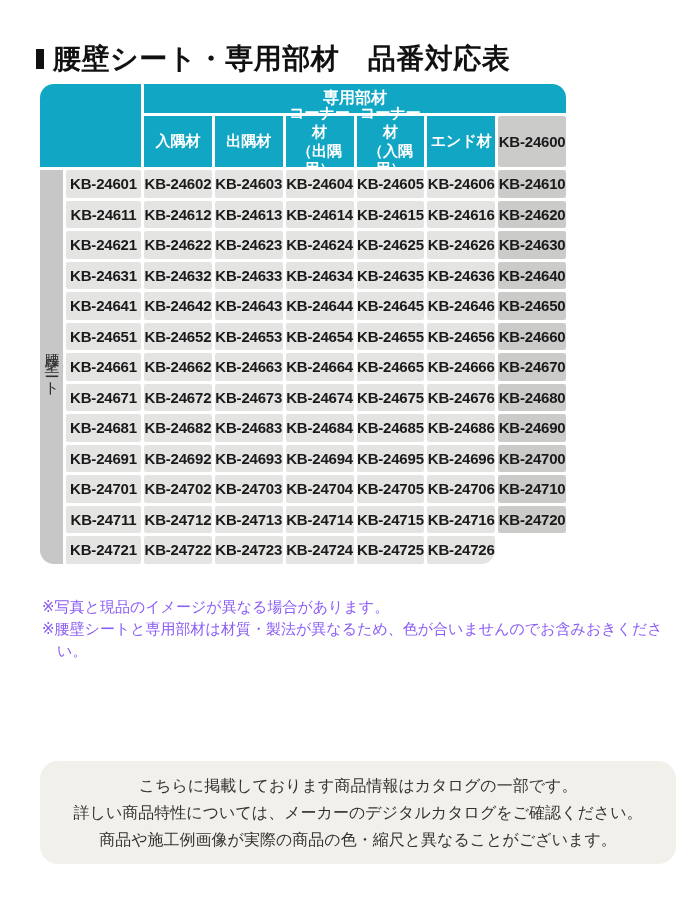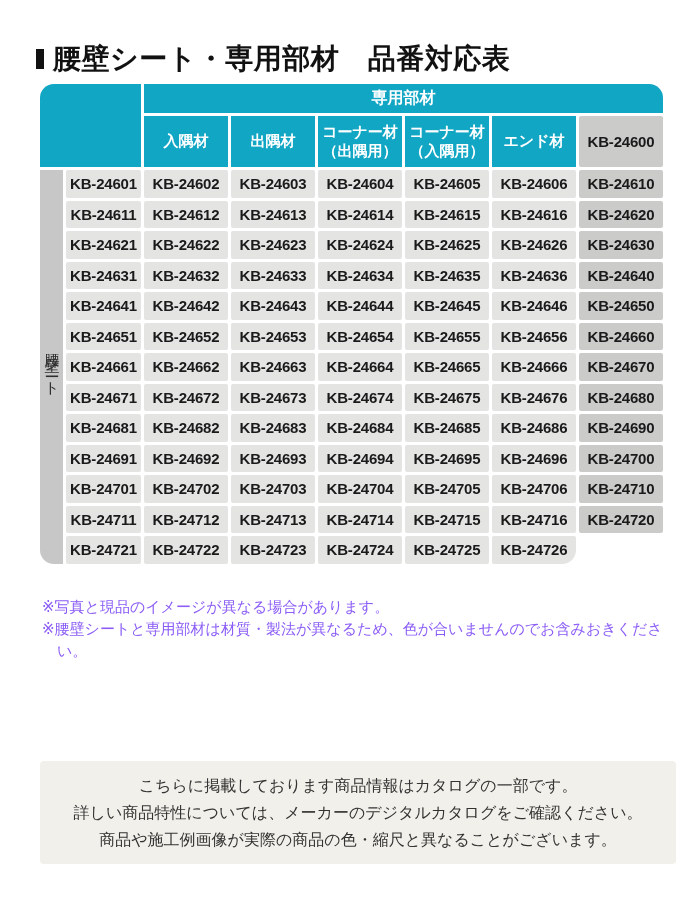--- a/index.html
+++ b/index.html
@@ -24,21 +24,21 @@
     position:absolute;left:36px;top:40px;
     display:flex;align-items:center;
     font-size:28px;font-weight:bold;color:#111;letter-spacing:0.5px;
   }
   .title-marker{
     width:8px;height:20px;background:#111;margin-right:9px;flex:0 0 auto;
   }
 
   
   .ptable{
-    position:absolute;left:40px;top:84px;width:623px;
+    position:absolute;left:40px;top:84px;width:526px;
     display:grid;
     grid-template-columns:23px 75px repeat(6,1fr);
     grid-template-rows:29px 51px repeat(13,27.5px);
     gap:3px;
   }
   .hdr{
     background:var(--teal);color:#fff;font-weight:bold;
     display:flex;align-items:center;justify-content:center;text-align:center;
   }
   .hdr-left{grid-column:1 / 3;grid-row:1 / 3;border-top-left-radius:14px;}
@@ -65,21 +65,21 @@
   
   .notes{
     position:absolute;left:42px;top:596px;width:632px;
     font-size:15px;line-height:22px;color:#8b5cf6;
   }
   .note{padding-left:1em;text-indent:-1em;}
 
   
   .infobox{
     position:absolute;left:40px;top:761px;width:636px;height:103px;
-    background:var(--infobox-bg);border-radius:4px;
+    background:var(--infobox-bg);border-radius:18px;
     display:flex;flex-direction:column;align-items:center;justify-content:center;
     font-size:16px;line-height:27px;color:#333;text-align:center;
   }
 </style>
 </head>
 <body>
 
 <div class="page">
 
   <div class="title">

